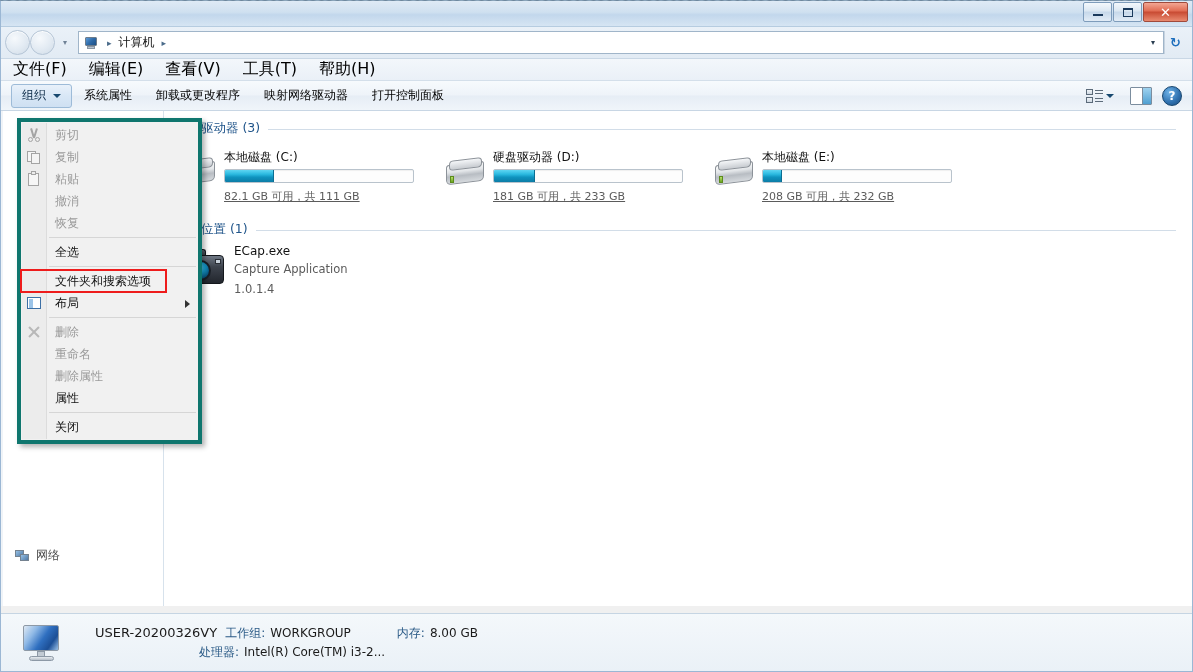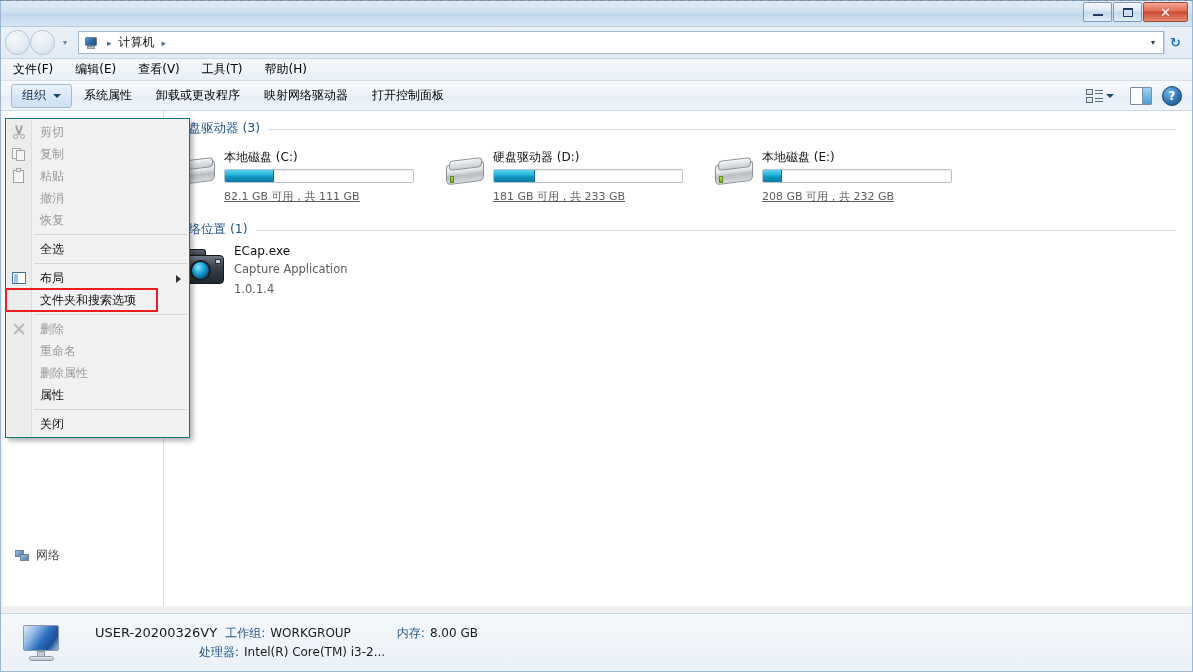--- a/index.html
+++ b/index.html
@@ -122,21 +122,21 @@
     background:#2e6da8; transform: rotate(45deg); transform-origin: left center;
   }
 
   
   .menubar {
     height: 22px; display: flex; align-items: center; padding-left: 12px;
     background: linear-gradient(180deg,#f3f7fb 0%, #eaf0f7 100%);
     border-bottom: 1px solid #d4dfea;
     gap: 22px;
   }
-  .menubar span { font-size: 12px; color: #000; }
+  .menubar span { font-size: 16px; color: #000; }
 
   
   .cmdbar {
     height: 30px; display: flex; align-items: center; padding: 0 4px 0 10px;
     background: linear-gradient(180deg,#f7fafd 0%, #eef3f9 48%, #e6edf5 52%, #f0f5fa 100%);
     border-bottom: 1px solid #c8d6e4;
     position: relative;
   }
   .organize-btn {
     height: 24px; display: flex; align-items: center; gap: 7px;
@@ -265,23 +265,23 @@
   .status-txt { margin-left: 14px; line-height: 19px; }
   .status-row { display: flex; align-items: baseline; }
   .st-name { font-size: 13px; color: #1a1a1a; margin-left: 16px; }
   .st-lbl { font-size: 12px; color: #2a5a86; }
   .st-val { font-size: 12px; color: #1a1a1a; }
   .st-gap { display:inline-block; width: 46px; }
   .st-indent { display:inline-block; width: 120px; }
 
   
   .menu {
-    position: absolute; left: 4px; top: 117px; width: 185px;
+    position: absolute; left: 16px; top: 117px; width: 185px;
     background: #f1f1f1;
-    border: 1px solid #0f766e;
+    border: 4px solid #0f766e;
     box-shadow: 3px 3px 5px rgba(0,0,0,.30);
     padding: 2px 0 2px 0;
     z-index: 40;
   }
   .menu::before {
     content:""; position:absolute; left:1px; top:1px; bottom:1px; width: 24px;
     background:#ececec; border-right: 1px solid #dcdcdc;
   }
   .mi {
     position: relative; height: 22px; display: flex; align-items: center;
@@ -541,33 +541,33 @@
         <span>撤消</span>
       </div>
       <div class="mi disabled">
         <span>恢复</span>
       </div>
       <div class="msep"></div>
       <div class="mi">
         <span>全选</span>
       </div>
       <div class="msep"></div>
+      <div class="mi highlight-box">
+        <span>文件夹和搜索选项</span>
+      </div>
       <div class="mi">
         <span class="mi-icon" style="opacity:1">
           <span class="ic-layout">
             <i></i>
             <i></i>
           </span>
         </span>
         <span>布局</span>
         <span class="arrow"></span>
       </div>
-      <div class="mi highlight-box">
-        <span>文件夹和搜索选项</span>
-      </div>
       <div class="msep"></div>
       <div class="mi disabled">
         <span class="mi-icon">
           <span class="ic-del"></span>
         </span>
         <span>删除</span>
       </div>
       <div class="mi disabled">
         <span>重命名</span>
       </div>

